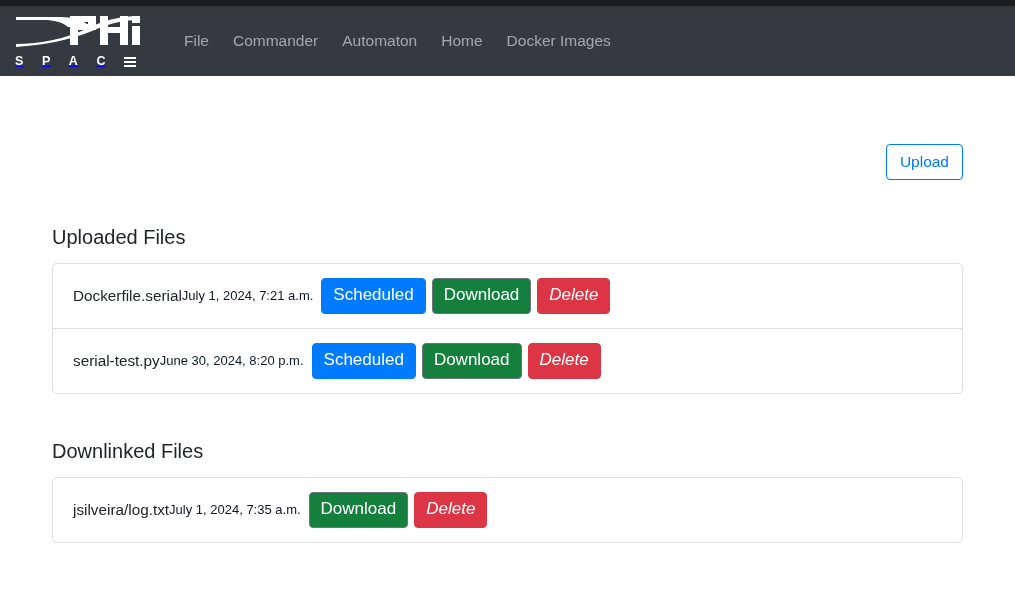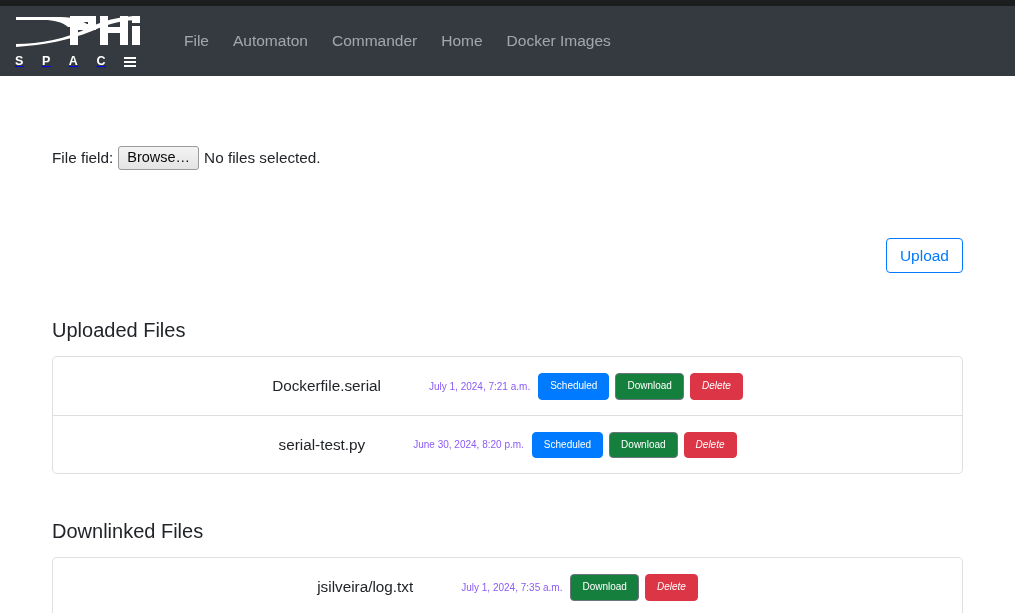--- a/index.html
+++ b/index.html
@@ -139,46 +139,45 @@
 
   .list-group {
     border: 1px solid rgba(0,0,0,.125);
     border-radius: 5px;
     background: #ffffff;
     overflow: hidden;
   }
   .list-item {
     display: flex;
     align-items: center;
-    justify-content: center;
+    justify-content: flex-start;
     padding: 14px 20px;
     min-height: 58px;
     border-top: 1px solid rgba(0,0,0,.125);
-    gap: 48px;
   }
   .list-item:first-child { border-top: none; }
   .item-name {
     font-size: 15.3px;
     color: #212529;
     line-height: 1.3;
   }
   .item-actions {
     display: flex;
     align-items: center;
     gap: 6px;
   }
   .timestamp {
-    font-size: 10px;
-    color: #8b5cf6;
+    font-size: 13px;
+    color: #0f172a;
     margin-right: 2px;
     white-space: nowrap;
   }
   .btn {
     font-family: "Liberation Sans", sans-serif;
-    font-size: 10px;
+    font-size: 17px;
     border: 1px solid transparent;
     border-radius: 4px;
     padding: 5px 11px 6px 11px;
     color: #ffffff;
     line-height: 1.35;
     cursor: pointer;
     white-space: nowrap;
   }
   .btn-primary { background: #007bff; border-color: #007bff; }
   .btn-secondary { background: #15803d; border-color: #6c757d; }
@@ -217,34 +216,29 @@
       <span class="bars">
           <i></i>
           <i></i>
           <i></i>
         </span>
     </span>
   </a>
 
   <div class="nav-links">
     <a class="nav-link" href="#">File</a>
+    <a class="nav-link" href="#">Commander</a>
     <a class="nav-link" href="#">Automaton</a>
-    <a class="nav-link" href="#">Commander</a>
     <a class="nav-link" href="#">Home</a>
     <a class="nav-link" href="#">Docker Images</a>
   </div>
 </nav>
 
 <div class="container">
 
-  <div class="file-row">
-    <span class="file-label">File field:</span>
-    <button class="browse-btn">Browse…</button>
-    <span class="no-files">No files selected.</span>
-  </div>
 
   <div class="upload-wrap">
     <button class="btn-upload">Upload</button>
   </div>
 
   <h2 class="section-title">Uploaded Files</h2>
   <div class="list-group">
 
     <div class="list-item">
       <span class="item-name">Dockerfile.serial</span>

